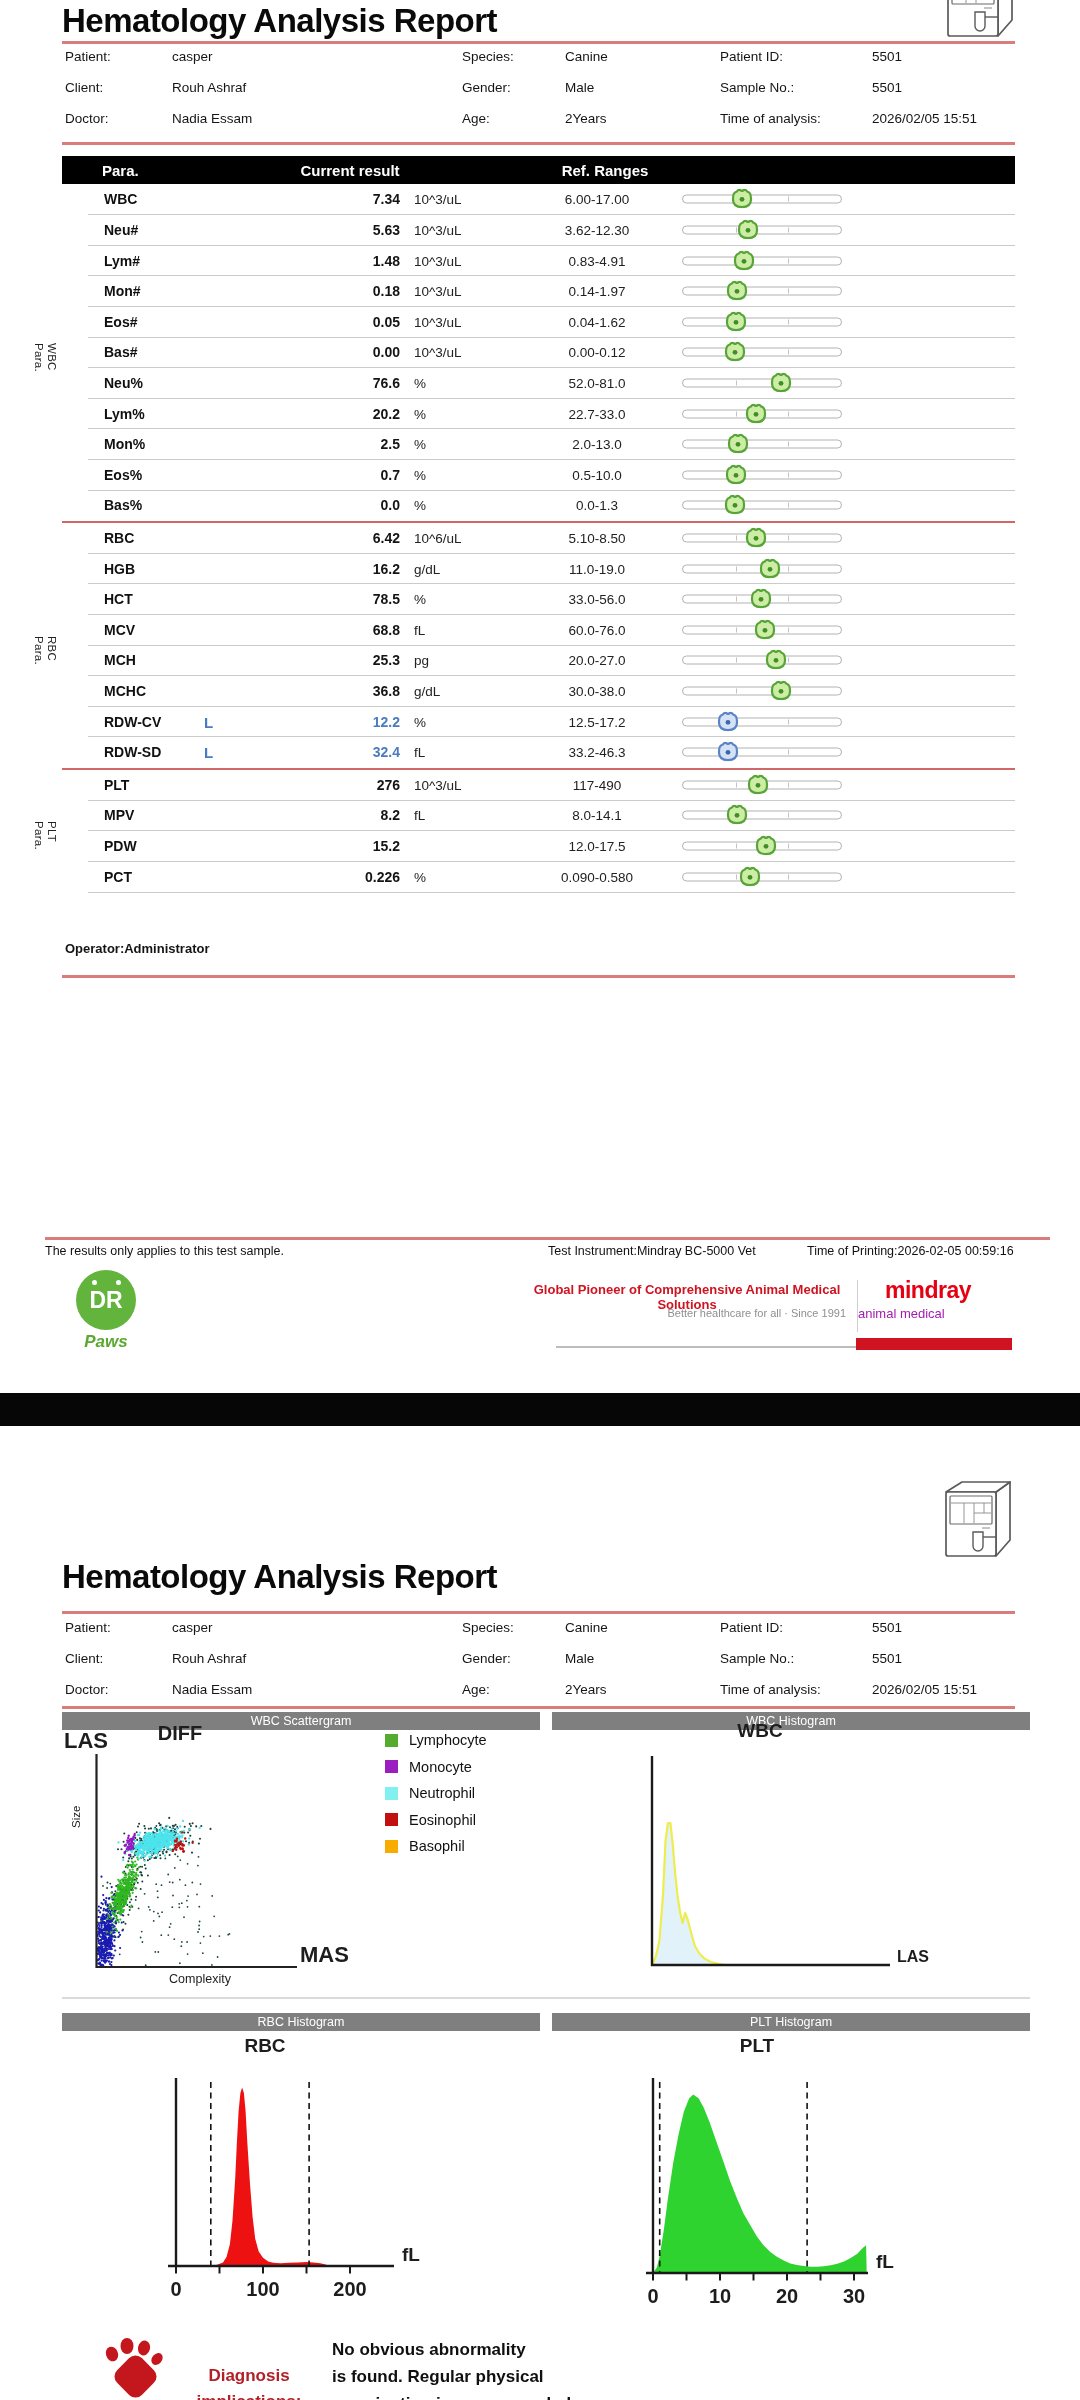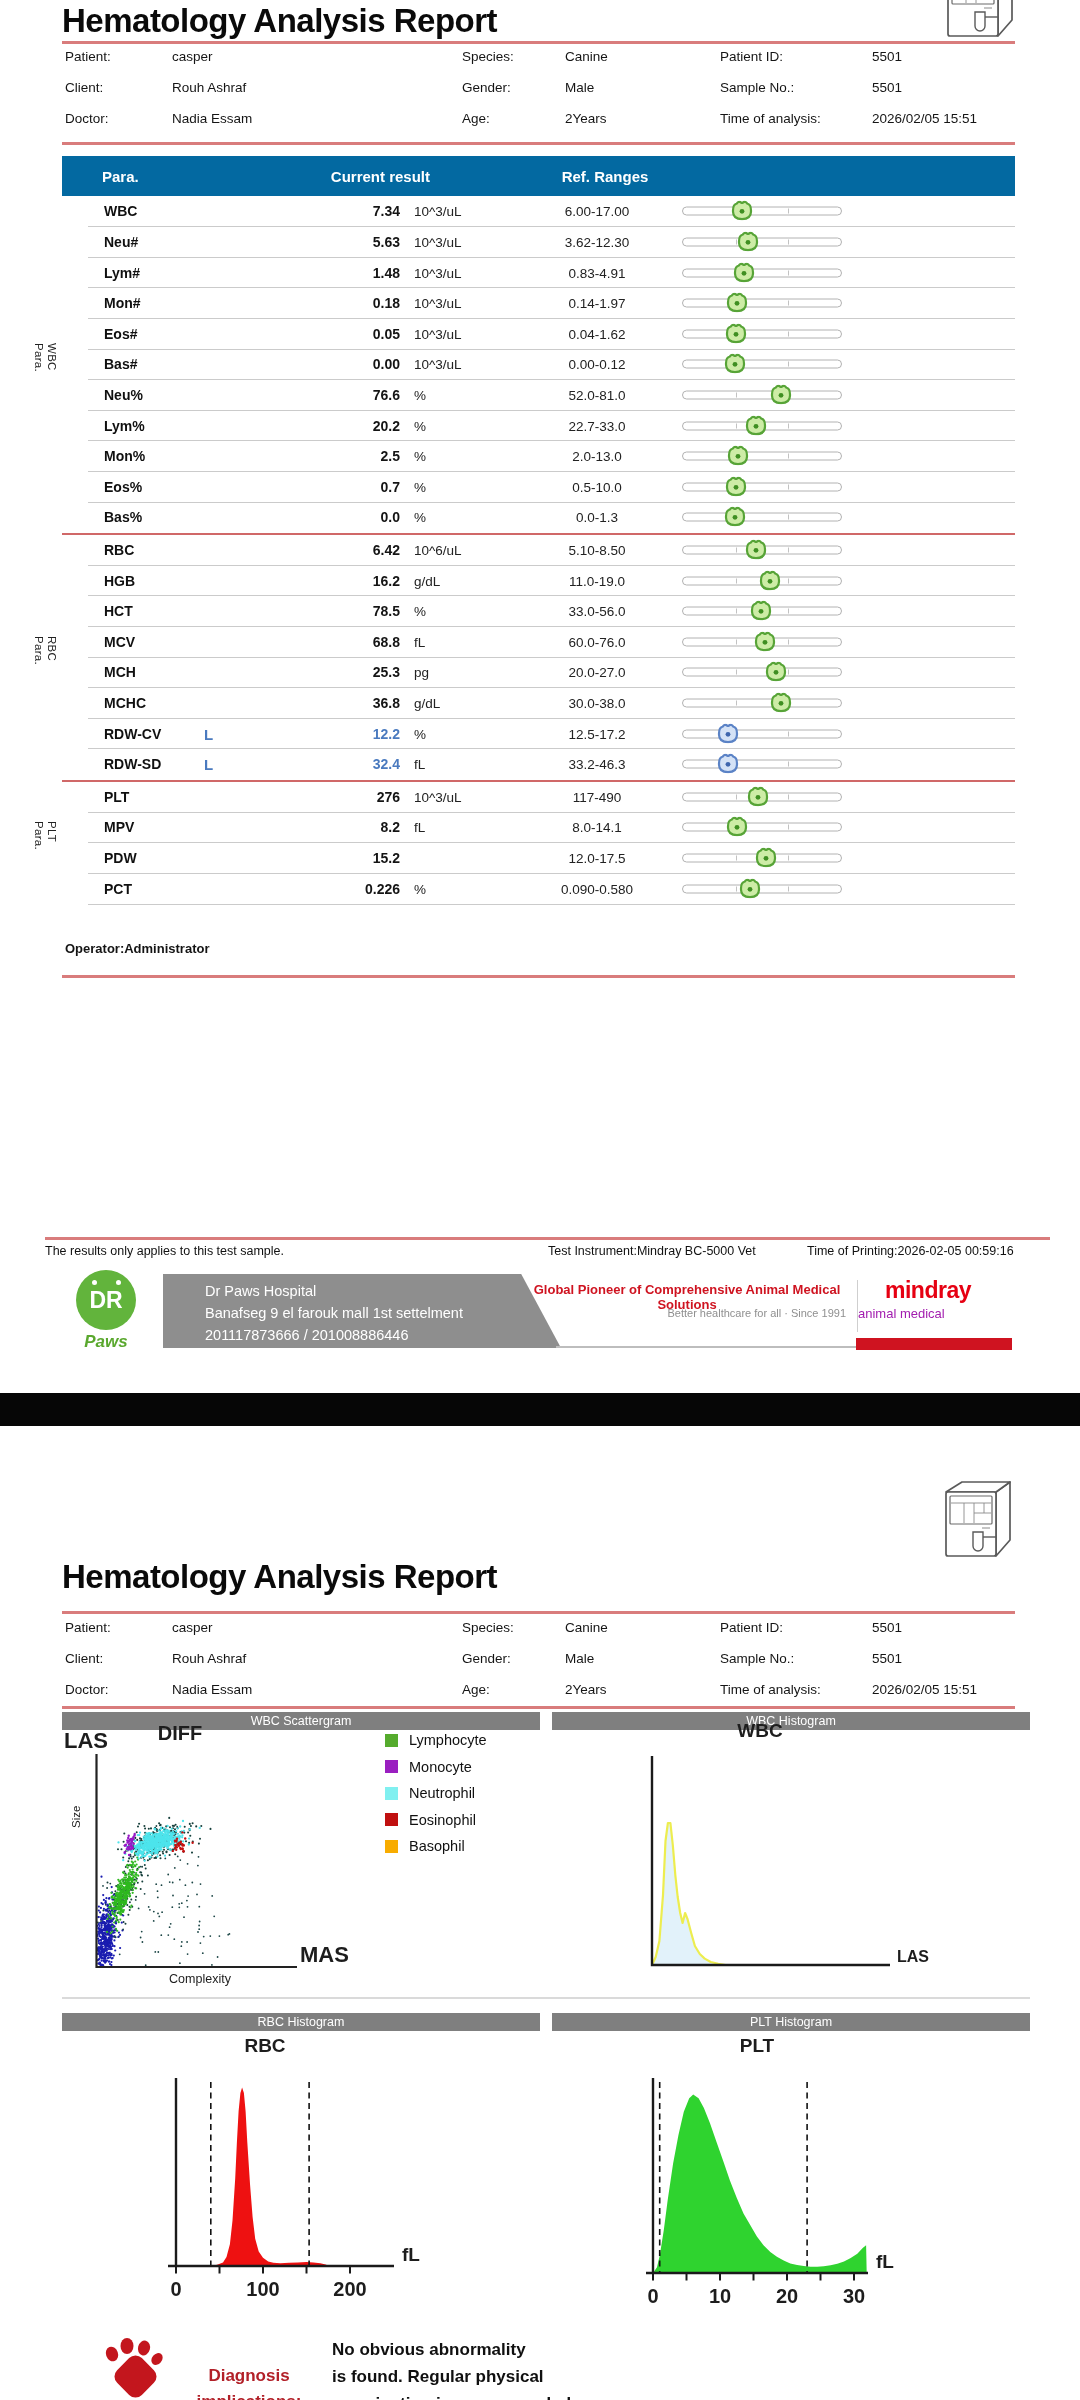--- a/index.html
+++ b/index.html
@@ -6,24 +6,24 @@
   #screen{position:relative;width:1080px;height:2400px;background:#fff;overflow:hidden;
           font-family:"Liberation Sans",sans-serif;color:#141414;}
   .abs{position:absolute;}
   .title{position:absolute;left:62px;font-size:33px;font-weight:600;color:#0a0a0a;letter-spacing:-0.5px;}
   .redline{position:absolute;left:62px;width:953px;height:2.5px;background:#d97c7c;}
   .info-grid{position:absolute;left:0;width:1080px;height:96px;}
   .info-row{position:absolute;left:0;width:1080px;height:18px;}
   .ilabel,.ivalue{position:absolute;font-size:13.5px;color:#151515;white-space:nowrap;}
   
   .rtable{position:absolute;left:62px;top:156px;width:953px;}
-  .thead{position:relative;height:40px;background:#0369a1;}
+  .thead{position:relative;height:28px;background:#000000;}
   .thead span{position:absolute;top:50%;transform:translateY(-50%);color:#fff;font-weight:bold;font-size:15px;}
   .h-para{left:40px;}
-  .h-result{left:208px;width:160px;text-align:right;}
+  .h-result{left:208px;width:160px;text-align:center;}
   .h-ranges{left:463px;width:160px;text-align:center;}
   .tsec{position:relative;}
   .sec-border{border-bottom:2px solid #d06868;}
   .trow{position:relative;height:30.62px;}
   .trow span{position:absolute;top:50%;transform:translateY(-50%);white-space:nowrap;}
   .tp{left:42px;font-weight:bold;font-size:14px;color:#101010;}
   .tf{left:142px;font-size:15px;font-weight:bold;}
   .tv{left:170px;width:168px;text-align:right;font-weight:bold;font-size:14px;}
   .tu{left:352px;font-size:13.5px;color:#222;}
   .tr{left:460px;width:150px;text-align:center;font-size:13.5px;color:#222;}
@@ -543,25 +543,20 @@
   <span class="fnote" style="left:45px;">The results only applies to this test sample.</span>
   <span class="fnote" style="left:548px;">Test Instrument:Mindray BC-5000 Vet</span>
   <span class="fnote" style="left:807px;">Time of Printing:2026-02-05 00:59:16</span>
 
   <div class="logo-circle">
     <span class="logo-dot" style="left:16px;top:10px;"></span>
     <span class="logo-dot" style="left:40px;top:10px;"></span>
     <span>DR</span>
   </div>
   <div class="logo-paws">Paws</div>
-  <div class="gray-banner">
-    <div>Dr Paws Hospital</div>
-    <div>Banafseg 9 el farouk mall 1st settelment</div>
-    <div>201117873666 / 201008886446</div>
-  </div>
   <div class="slogan1">Global Pioneer of Comprehensive Animal Medical Solutions</div>
   <div class="slogan2">Better healthcare for all  ·  Since 1991</div>
   <div class="vdiv"></div>
   <div class="brand">mindray</div>
   <div class="brand-sub">animal medical</div>
   <div class="thinline"></div>
   <div class="redbar"></div>
 
   <div class="black-band"></div>
 

